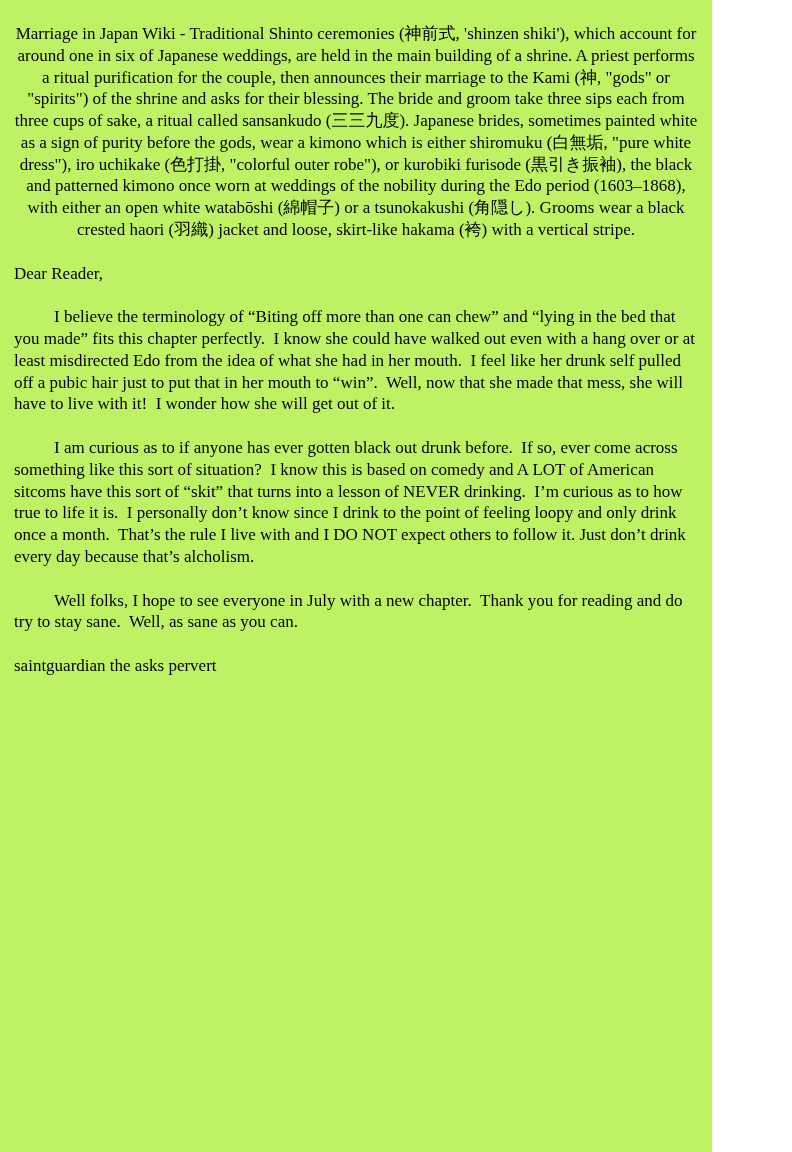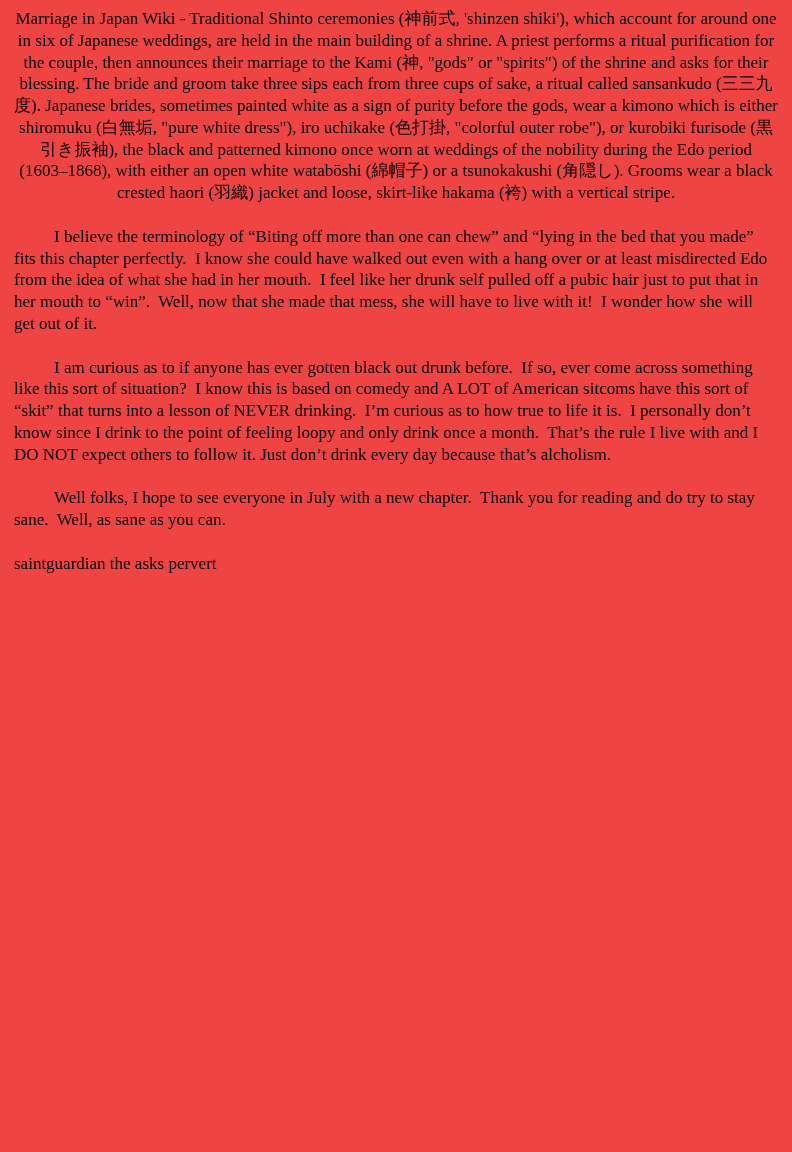--- a/index.html
+++ b/index.html
@@ -11,42 +11,43 @@
     width: 792px;
     height: 1152px;
     overflow: hidden;
     font-family: "Liberation Serif", "DejaVu Serif", serif;
     font-size: 17px;
     line-height: 1.28;
     color: #000000;
   }
   .page {
     box-sizing: border-box;
-    width: 792px;
+    width: 712px;
     height: 1152px;
-    padding: 8px 14px 0 14px;
-    background: #ef4444;
+    padding: 23px 14px 0 14px;
+    background: #bef264;
   }
   .page p {
     margin: 0 0 22px 0;
     white-space: pre-wrap;
   }
   .intro {
     text-align: center;
   }
   .para.indent {
     text-indent: 40px;
   }
 </style>
 </head>
 <body>
 
 <div class="page">
   <p class="intro">Marriage in Japan Wiki - Traditional Shinto ceremonies (神前式, 'shinzen shiki'), which account for around one in six of Japanese weddings, are held in the main building of a shrine. A priest performs a ritual purification for the couple, then announces their marriage to the Kami (神, "gods" or "spirits") of the shrine and asks for their blessing. The bride and groom take three sips each from three cups of sake, a ritual called sansankudo (三三九度). Japanese brides, sometimes painted white as a sign of purity before the gods, wear a kimono which is either shiromuku (白無垢, "pure white dress"), iro uchikake (色打掛, "colorful outer robe"), or kurobiki furisode (黒引き振袖), the black and patterned kimono once worn at weddings of the nobility during the Edo period (1603–1868), with either an open white watabōshi (綿帽子) or a tsunokakushi (角隠し). Grooms wear a black crested haori (羽織) jacket and loose, skirt-like hakama (袴) with a vertical stripe.</p>
 
+  <p class="salutation">Dear Reader,</p>
 
   <p class="para indent">I believe the terminology of “Biting off more than one can chew” and “lying in the bed that you made” fits this chapter perfectly.  I know she could have walked out even with a hang over or at least misdirected Edo from the idea of what she had in her mouth.  I feel like her drunk self pulled off a pubic hair just to put that in her mouth to “win”.  Well, now that she made that mess, she will have to live with it!  I wonder how she will get out of it.</p>
 
   <p class="para indent">I am curious as to if anyone has ever gotten black out drunk before.  If so, ever come across something like this sort of situation?  I know this is based on comedy and A LOT of American sitcoms have this sort of “skit” that turns into a lesson of NEVER drinking.  I’m curious as to how true to life it is.  I personally don’t know since I drink to the point of feeling loopy and only drink once a month.  That’s the rule I live with and I DO NOT expect others to follow it. Just don’t drink every day because that’s alcholism.</p>
 
   <p class="para indent">Well folks, I hope to see everyone in July with a new chapter.  Thank you for reading and do try to stay sane.  Well, as sane as you can.</p>
 
 
   <p class="signature">saintguardian the asks pervert</p>
 </div>

